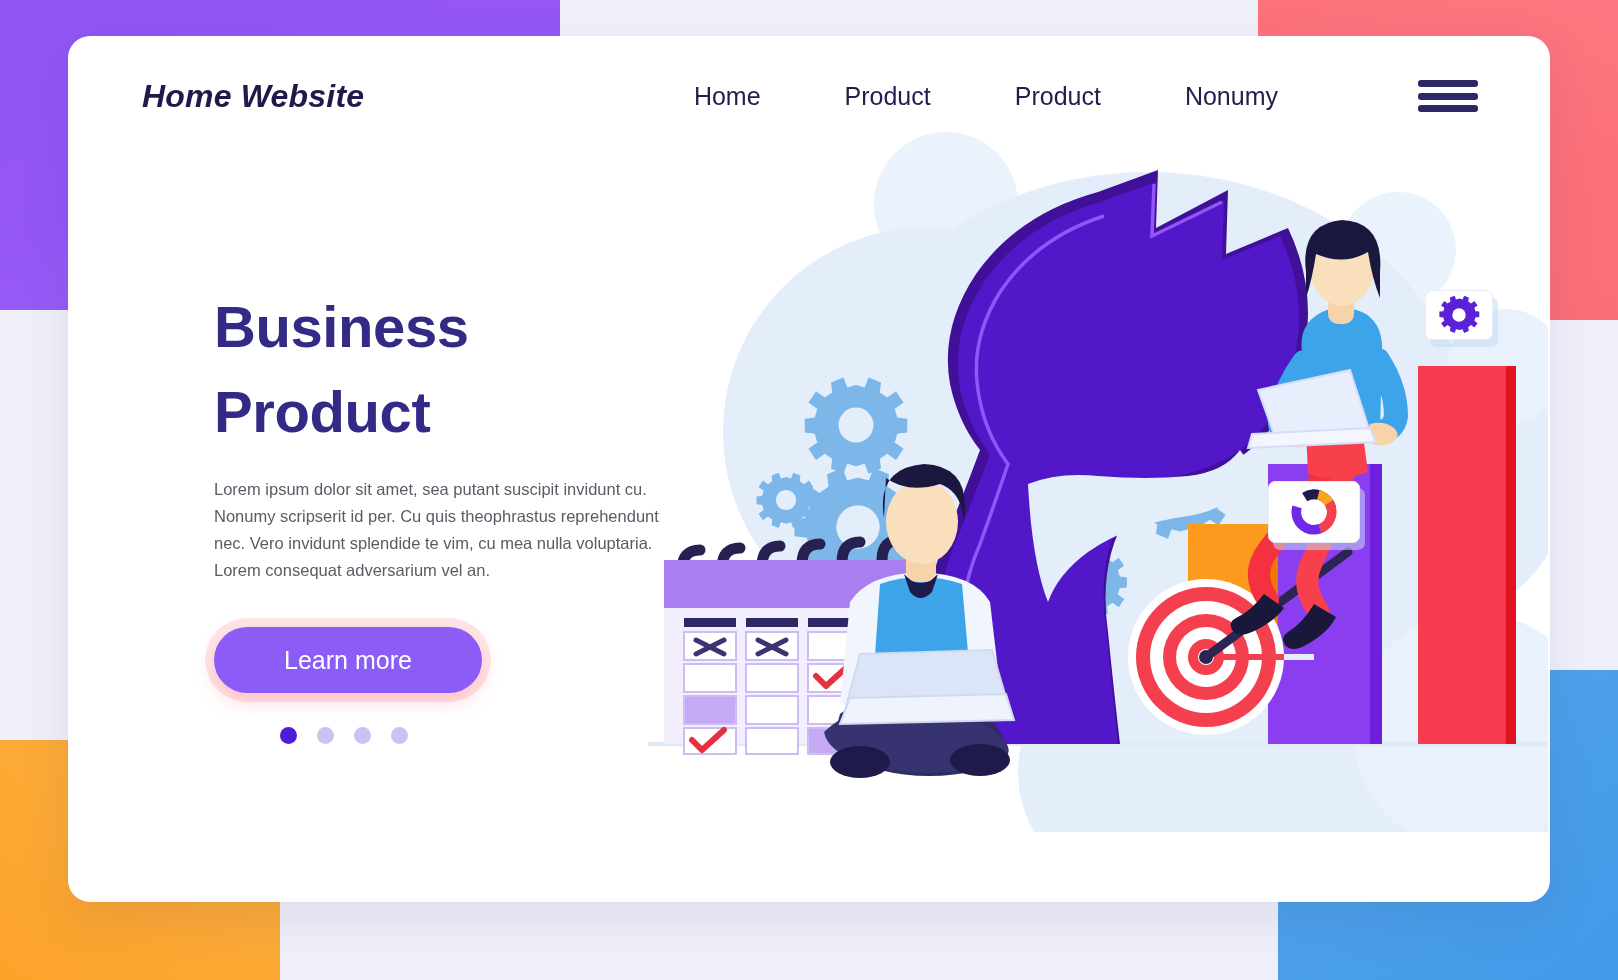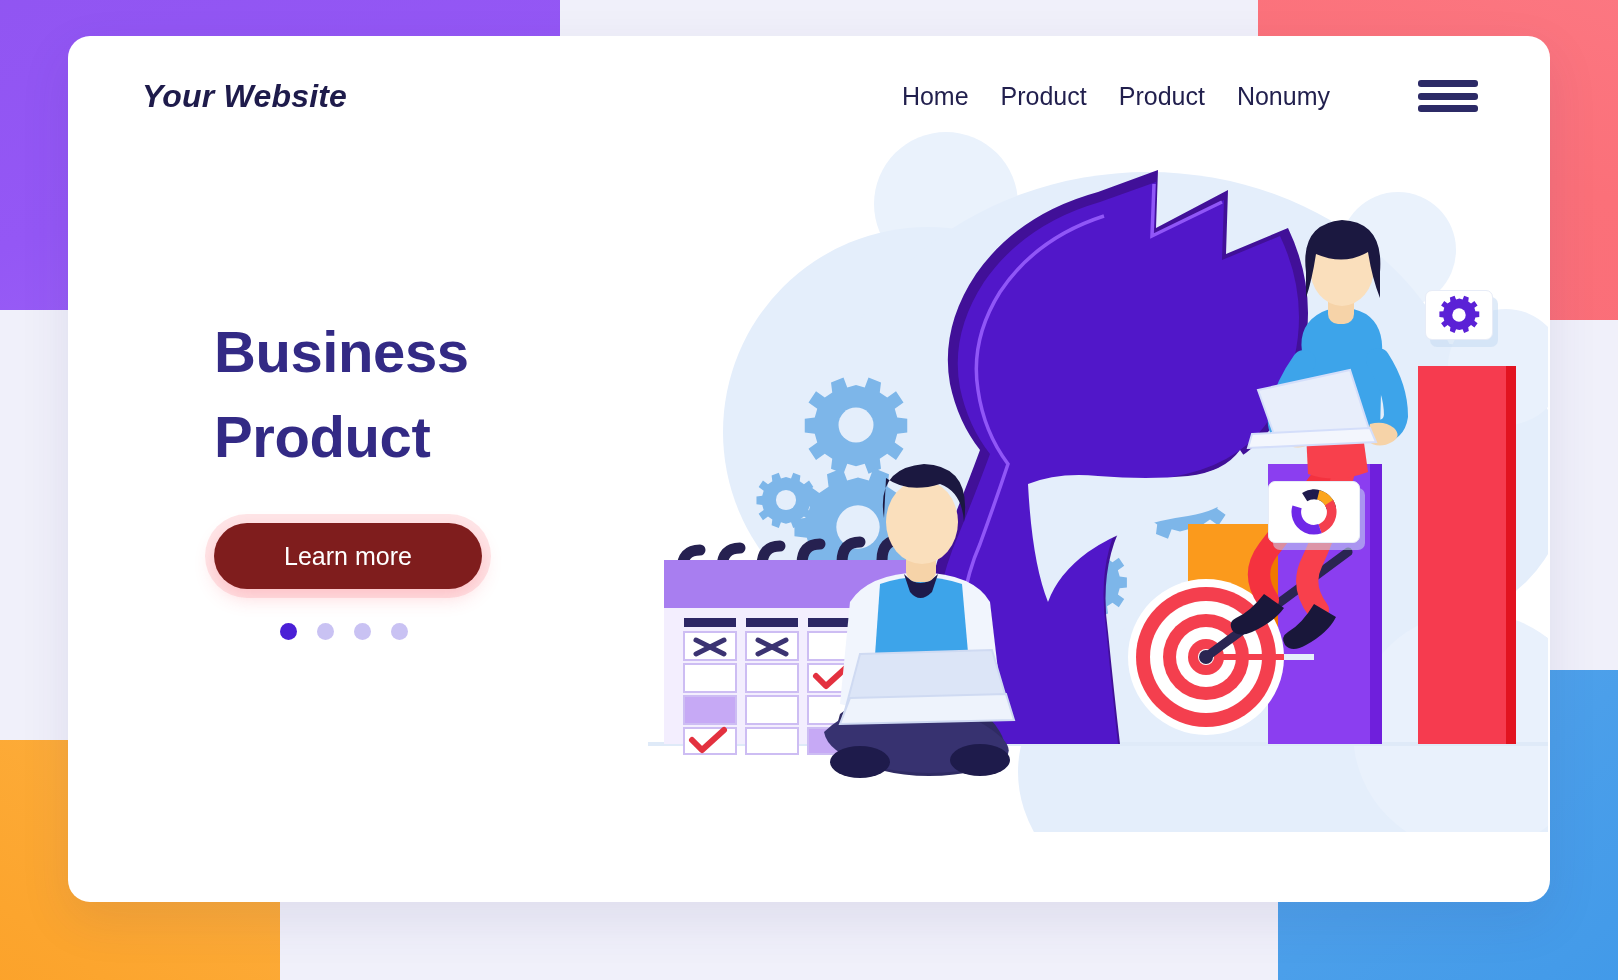--- a/index.html
+++ b/index.html
@@ -56,60 +56,60 @@
     padding:0 72px 0 74px;
     z-index:40;
   }
   .logo {
     font-size:32px; font-style:italic; font-weight:700;
     color:#1e1b4b; letter-spacing:.2px;
     white-space:nowrap;
   }
   .nav {
     margin-left:auto;
-    display:flex; align-items:center; gap:32px;
+    display:flex; align-items:center; gap:84px;
   }
   .nav-item {
     font-size:25px; color:#211f4d; white-space:nowrap;
     cursor:pointer;
   }
   .hamburger {
     margin-left:56px;
     width:60px; height:40px;
     display:flex; flex-direction:column; justify-content:space-between;
     cursor:pointer; padding:4px 0;
   }
   .hamburger span {
     display:block; height:7px; width:100%;
     background:#2c2a66; border-radius:3px;
   }
 
   
   .hero-text {
     position:absolute;
-    left:146px; top:274px;
+    left:146px; top:249px;
     width:470px;
     z-index:30;
   }
   .hero-title {
     font-size:58px; font-weight:700; line-height:1.46;
     color:#332a85; letter-spacing:-.4px;
   }
   .hero-title .l2 { display:block; }
   .hero-para {
     margin-top:22px;
     font-size:16.5px; line-height:1.62;
     color:#5b5b66;
     width:452px;
   }
   .learn-btn {
     margin-top:44px;
     display:inline-flex; align-items:center; justify-content:center;
     width:268px; height:66px;
-    background:#7f1d1d;
+    background:#8b5cf6;
     color:#fff; font-size:25px;
     border:none; border-radius:34px;
     cursor:pointer;
     box-shadow:0 0 0 9px rgba(249,59,78,.13), 0 8px 20px rgba(249,59,78,.22);
   }
   .dots { margin-top:34px; display:flex; gap:20px; padding-left:66px; }
   .dot { width:17px; height:17px; border-radius:50%; background:#c9c2f3; cursor:pointer; }
   .dot.active { background:#4a1fd6; }
 
   
@@ -136,21 +136,21 @@
 <div class="bg-layer">
   <div class="blob-tl"></div>
   <div class="blob-tr"></div>
   <div class="blob-bl"></div>
   <div class="blob-br"></div>
 </div>
 
 <div class="card">
 
   <div class="header">
-    <div class="logo">Your Website</div>
+    <div class="logo">Home Website</div>
     <nav class="nav">
       <span class="nav-item">Home</span>
       <span class="nav-item">Product</span>
       <span class="nav-item">Product</span>
       <span class="nav-item">Nonumy</span>
       <div class="hamburger">
         <span></span>
           <span></span>
           <span></span>
       </div>
@@ -382,20 +382,21 @@
       </svg>
     </div>
 
   </div>
 
   <div class="hero-text">
     <h1 class="hero-title">
       <span>Business</span>
       <span class="l2">Product</span>
     </h1>
+    <p class="hero-para">Lorem ipsum dolor sit amet, sea putant suscipit invidunt cu. Nonumy scripserit id per. Cu quis theophrastus reprehendunt nec. Vero invidunt splendide te vim, cu mea nulla voluptaria. Lorem consequat adversarium vel an.</p>
     <button class="learn-btn">Learn more</button>
     <div class="dots">
       <span class="dot active"></span>
       <span class="dot"></span>
       <span class="dot"></span>
       <span class="dot"></span>
     </div>
   </div>
 
 </div>

